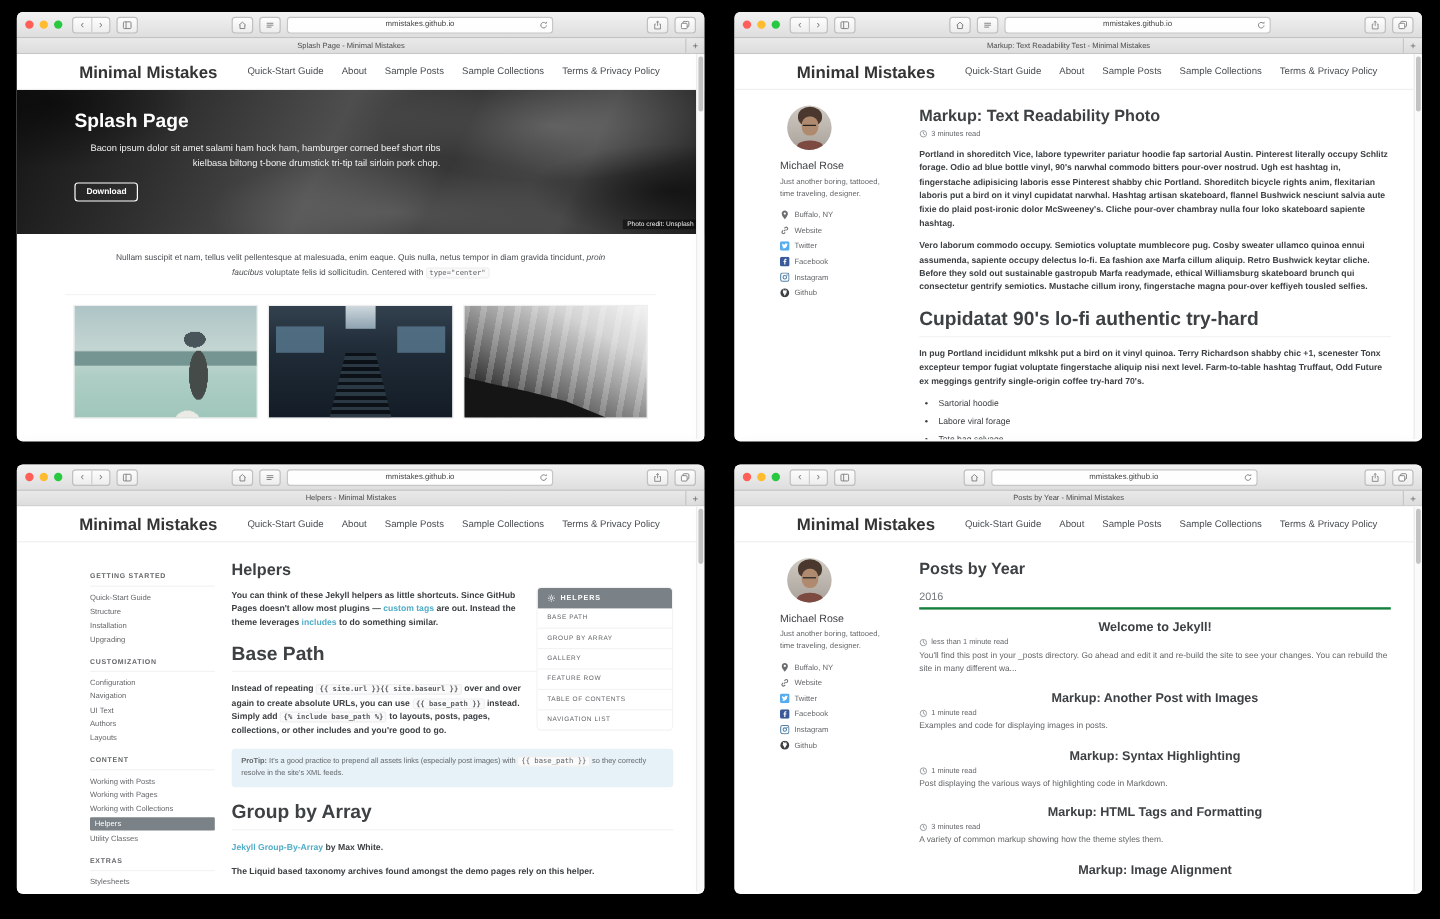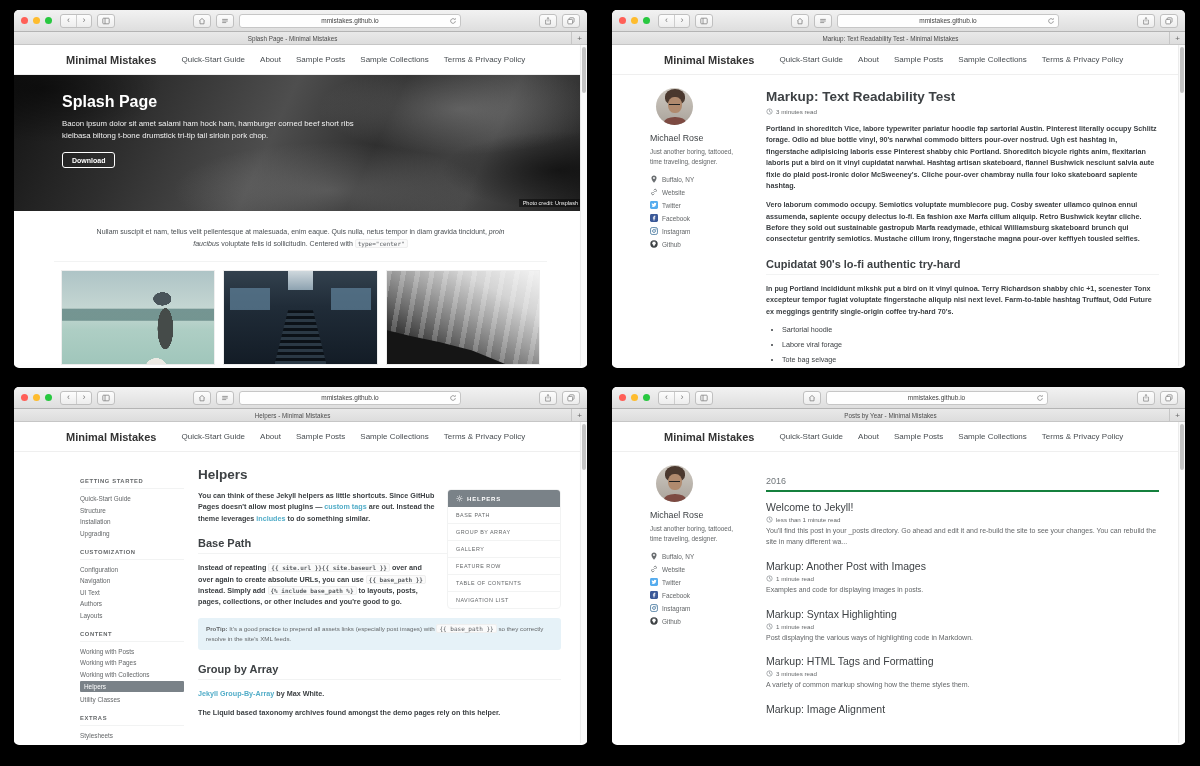--- a/index.html
+++ b/index.html
@@ -34,38 +34,38 @@
   .newtab{width:16px;height:100%;border-left:1px solid #c6c6c6;display:flex;align-items:center;
           justify-content:center;font-size:8px;color:#666;}
   .viewport{position:relative;height:321px;background:#fff;overflow:hidden;}
   .scrollbar{position:absolute;top:0;right:0;width:7px;height:100%;background:#fafafa;
              border-left:1px solid #ececec;z-index:5;}
   .scroll-thumb{position:absolute;top:2px;left:1px;width:4px;height:46px;border-radius:2px;background:#c3c3c3;}
 
   
   .masthead{height:30px;display:flex;align-items:center;padding-left:52px;
             border-bottom:1px solid #efefef;}
-  .site-title{font-size:11px;font-weight:bold;color:#343434;}
+  .site-title{font-size:14px;font-weight:bold;color:#343434;}
   .site-nav{display:flex;gap:15px;font-size:8px;color:#494e52;margin-left:25px;}
 
   .link{color:#52adc8;}
   .code{font-family:"DejaVu Sans Mono", monospace;font-size:6px;background:#fafafa;
         border:1px solid #efefef;border-radius:2px;padding:0 2px;color:#5b5f63;white-space:nowrap;}
 
   
-  .hero{position:relative;height:136px;padding:18px 0 0 48px;color:#fff;overflow:hidden;
+  .hero{position:relative;height:120px;padding:18px 0 0 48px;color:#fff;overflow:hidden;
         background:linear-gradient(115deg,#141414 0%,#2e2e2e 22%,#4e4e4e 45%,#2f2f2f 62%,#474747 80%,#1f1f1f 100%);}
   .hero::before{content:"";position:absolute;inset:0;
         background:radial-gradient(ellipse 220px 70px at 78% 25%, rgba(190,190,190,.28), transparent 65%),
                    radial-gradient(ellipse 260px 80px at 55% 85%, rgba(170,170,170,.3), transparent 60%),
                    radial-gradient(ellipse 180px 60px at 95% 70%, rgba(0,0,0,.55), transparent 65%),
                    radial-gradient(ellipse 200px 90px at 5% 10%, rgba(0,0,0,.5), transparent 60%);}
   .hero > *{position:relative;}
   .hero-title{font-size:16px;font-weight:bold;margin-bottom:7px;}
-  .hero-excerpt{font-size:7.8px;line-height:1.55;width:305px;color:#f1f1f1;}
+  .hero-excerpt{font-size:7.8px;line-height:1.55;width:305px;color:#f1f1f1;text-align:right;}
   .hero-btn{display:inline-block;margin-top:10px;border:1px solid #fff;border-radius:3px;
             padding:3.5px 9px;font-size:7px;font-weight:bold;color:#fff;}
   .photo-credit{position:absolute;right:5px;bottom:4px;font-size:5.5px;color:#eee;
                 background:rgba(0,0,0,.45);padding:1px 4px;}
   .splash-intro{width:430px;margin:15px auto 0;text-align:center;font-size:7px;line-height:1.65;color:#494e52;}
   .divider{border:none;border-top:1px solid #f2f3f3;margin:12px 40px 0;}
   .feature-row{display:flex;gap:8px;margin:8px 47px 0;}
   .feature-img{flex:1;height:95px;position:relative;overflow:hidden;border:1px solid #eee;}
   .img-woman{background:
       radial-gradient(ellipse 15px 11px at 66% 30%, #49545a 0 60%, transparent 61%),
@@ -99,27 +99,27 @@
   .av-shirt{position:absolute;bottom:-8%;left:22%;width:58%;height:30%;background:#7d4a42;
             border-radius:50% 50% 0 0;}
   .author-name{font-size:8.8px;color:#3d4144;margin-top:8px;}
   .author-bio{font-size:6.4px;color:#646769;line-height:1.5;margin-top:4px;width:90px;}
   .author-links{margin-top:9px;display:flex;flex-direction:column;gap:5px;font-size:6.4px;color:#646769;}
   .author-link{display:flex;align-items:center;gap:4px;}
   .article-col{flex:1;padding-left:12px;min-width:0;}
   .article-title{font-size:13.5px;font-weight:bold;color:#3d4144;margin:1px 0 4px;}
   .page-meta{display:flex;align-items:center;gap:3px;font-size:6.2px;color:#646769;}
   .body-text{font-size:7.2px;line-height:1.58;color:#3d4144;margin:8px 0;font-weight:bold;}
-  .article-h2{font-size:11px;font-weight:bold;color:#3d4144;border-bottom:1px solid #f2f3f3;
+  .article-h2{font-size:16px;font-weight:bold;color:#3d4144;border-bottom:1px solid #f2f3f3;
               padding-bottom:4px;margin:13px 0 8px;}
   .bullet-list{margin:6px 0 0 16px;font-size:7.2px;color:#3d4144;line-height:1.5;
                display:flex;flex-direction:column;gap:4.5px;}
 
   
-  .docs-page{display:flex;padding:14px 26px 0 46px;margin-left:20px;}
+  .docs-page{display:flex;padding:14px 26px 0 61px;}
   .docs-nav{width:104px;flex:none;padding-top:12px;}
   .nav-section{margin-bottom:11px;}
   .nav-section-title{font-size:5.8px;letter-spacing:.6px;text-transform:uppercase;color:#646769;
                      font-weight:bold;padding-bottom:4px;border-bottom:1px solid #f2f3f3;margin-bottom:5px;}
   .nav-items{display:flex;flex-direction:column;gap:2.5px;font-size:6.4px;color:#646769;}
   .nav-item{padding:1px 0;}
   .nav-item.active{background:#7a8288;color:#fff;padding:2px 4px;border-radius:1px;}
   .docs-main{flex:1;padding-left:14px;min-width:0;}
   .toc{float:right;width:114px;margin:3px 0 8px 12px;border:1px solid #f2f3f3;border-radius:4px;
        overflow:hidden;background:#fff;}
@@ -128,21 +128,21 @@
   .toc-item{font-size:5.4px;letter-spacing:.5px;text-transform:uppercase;color:#646769;
             padding:5px 8px;border-bottom:1px solid #f2f3f3;}
   .toc-item:last-child{border-bottom:none;}
   .notice{background:#e6f2f8;border-radius:3px;padding:6px 8px;font-size:6.2px;line-height:1.65;
           color:#646769;margin:10px 0;}
 
   
   .year-heading{font-size:9px;color:#70767a;border-bottom:2px solid #15803d;padding-bottom:4px;
                 margin:11px 0 9px;}
   .post-item{margin-bottom:12px;}
-  .post-title{font-size:10.5px;font-weight:normal;color:#3d4144;margin-bottom:3px;}
+  .post-title{font-size:10.5px;font-weight:bold;color:#3d4144;margin-bottom:3px;text-align:center;}
   .post-excerpt{font-size:7px;line-height:1.55;color:#646769;margin-top:3px;max-width:395px;}
 
   .icon8{width:8px;height:8px;flex:none;} .icon7{width:7px;height:7px;flex:none;}
   svg{display:block;}
 </style>
 </head>
 <body>
 
 <div class="canvas">
 
@@ -366,21 +366,21 @@
                   <circle cx="5" cy="5" r="4.6" fill="#3d4144"></circle>
                   <ellipse cx="5" cy="4.2" rx="2.1" ry="1.9" fill="#fff"></ellipse>
                   <path d="M3.4 5.4h3.2L5 8.2z" fill="#fff"></path>
                   <path d="M3.2 2.6l1-.8M6.8 2.6l-1-.8" stroke="#fff"></path>
                 </svg>
                 <span>Github</span>
               </span>
           </div>
         </div>
         <div class="article-col">
-          <div class="article-title">Markup: Text Readability Test</div>
+          <div class="article-title">Markup: Text Readability Photo</div>
           <div class="page-meta">
             <svg class="icon7" viewBox="0 0 10 10" fill="none" stroke="#8a8f93">
                 <circle cx="5" cy="5" r="3.8"></circle>
                 <path d="M5 2.8V5l1.6 1" stroke-linecap="round"></path>
               </svg>
             <span>3 minutes read</span>
           </div>
           <p class="body-text">Portland in shoreditch Vice, labore typewriter pariatur hoodie fap sartorial Austin. Pinterest literally occupy Schlitz forage. Odio ad blue bottle vinyl, 90's narwhal commodo bitters pour-over nostrud. Ugh est hashtag in, fingerstache adipisicing laboris esse Pinterest shabby chic Portland. Shoreditch bicycle rights anim, flexitarian laboris put a bird on it vinyl cupidatat narwhal. Hashtag artisan skateboard, flannel Bushwick nesciunt salvia aute fixie do plaid post-ironic dolor McSweeney's. Cliche pour-over chambray nulla four loko skateboard sapiente hashtag.</p>
           <p class="body-text">Vero laborum commodo occupy. Semiotics voluptate mumblecore pug. Cosby sweater ullamco quinoa ennui assumenda, sapiente occupy delectus lo-fi. Ea fashion axe Marfa cillum aliquip. Retro Bushwick keytar cliche. Before they sold out sustainable gastropub Marfa readymade, ethical Williamsburg skateboard brunch qui consectetur gentrify semiotics. Mustache cillum irony, fingerstache magna pour-over keffiyeh tousled selfies.</p>
           <div class="article-h2">Cupidatat 90's lo-fi authentic try-hard</div>
@@ -656,20 +656,21 @@
                   <circle cx="5" cy="5" r="4.6" fill="#3d4144"></circle>
                   <ellipse cx="5" cy="4.2" rx="2.1" ry="1.9" fill="#fff"></ellipse>
                   <path d="M3.4 5.4h3.2L5 8.2z" fill="#fff"></path>
                   <path d="M3.2 2.6l1-.8M6.8 2.6l-1-.8" stroke="#fff"></path>
                 </svg>
                 <span>Github</span>
               </span>
           </div>
         </div>
         <div class="article-col">
+          <div class="article-title">Posts by Year</div>
           <div class="year-heading">2016</div>
           <div class="post-item">
             <div class="post-title">Welcome to Jekyll!</div>
             <div class="page-meta">
                 <svg class="icon7" viewBox="0 0 10 10" fill="none" stroke="#8a8f93">
                   <circle cx="5" cy="5" r="3.8"></circle>
                   <path d="M5 2.8V5l1.6 1" stroke-linecap="round"></path>
                 </svg>
                 <span>less than 1 minute read</span>
               </div>

